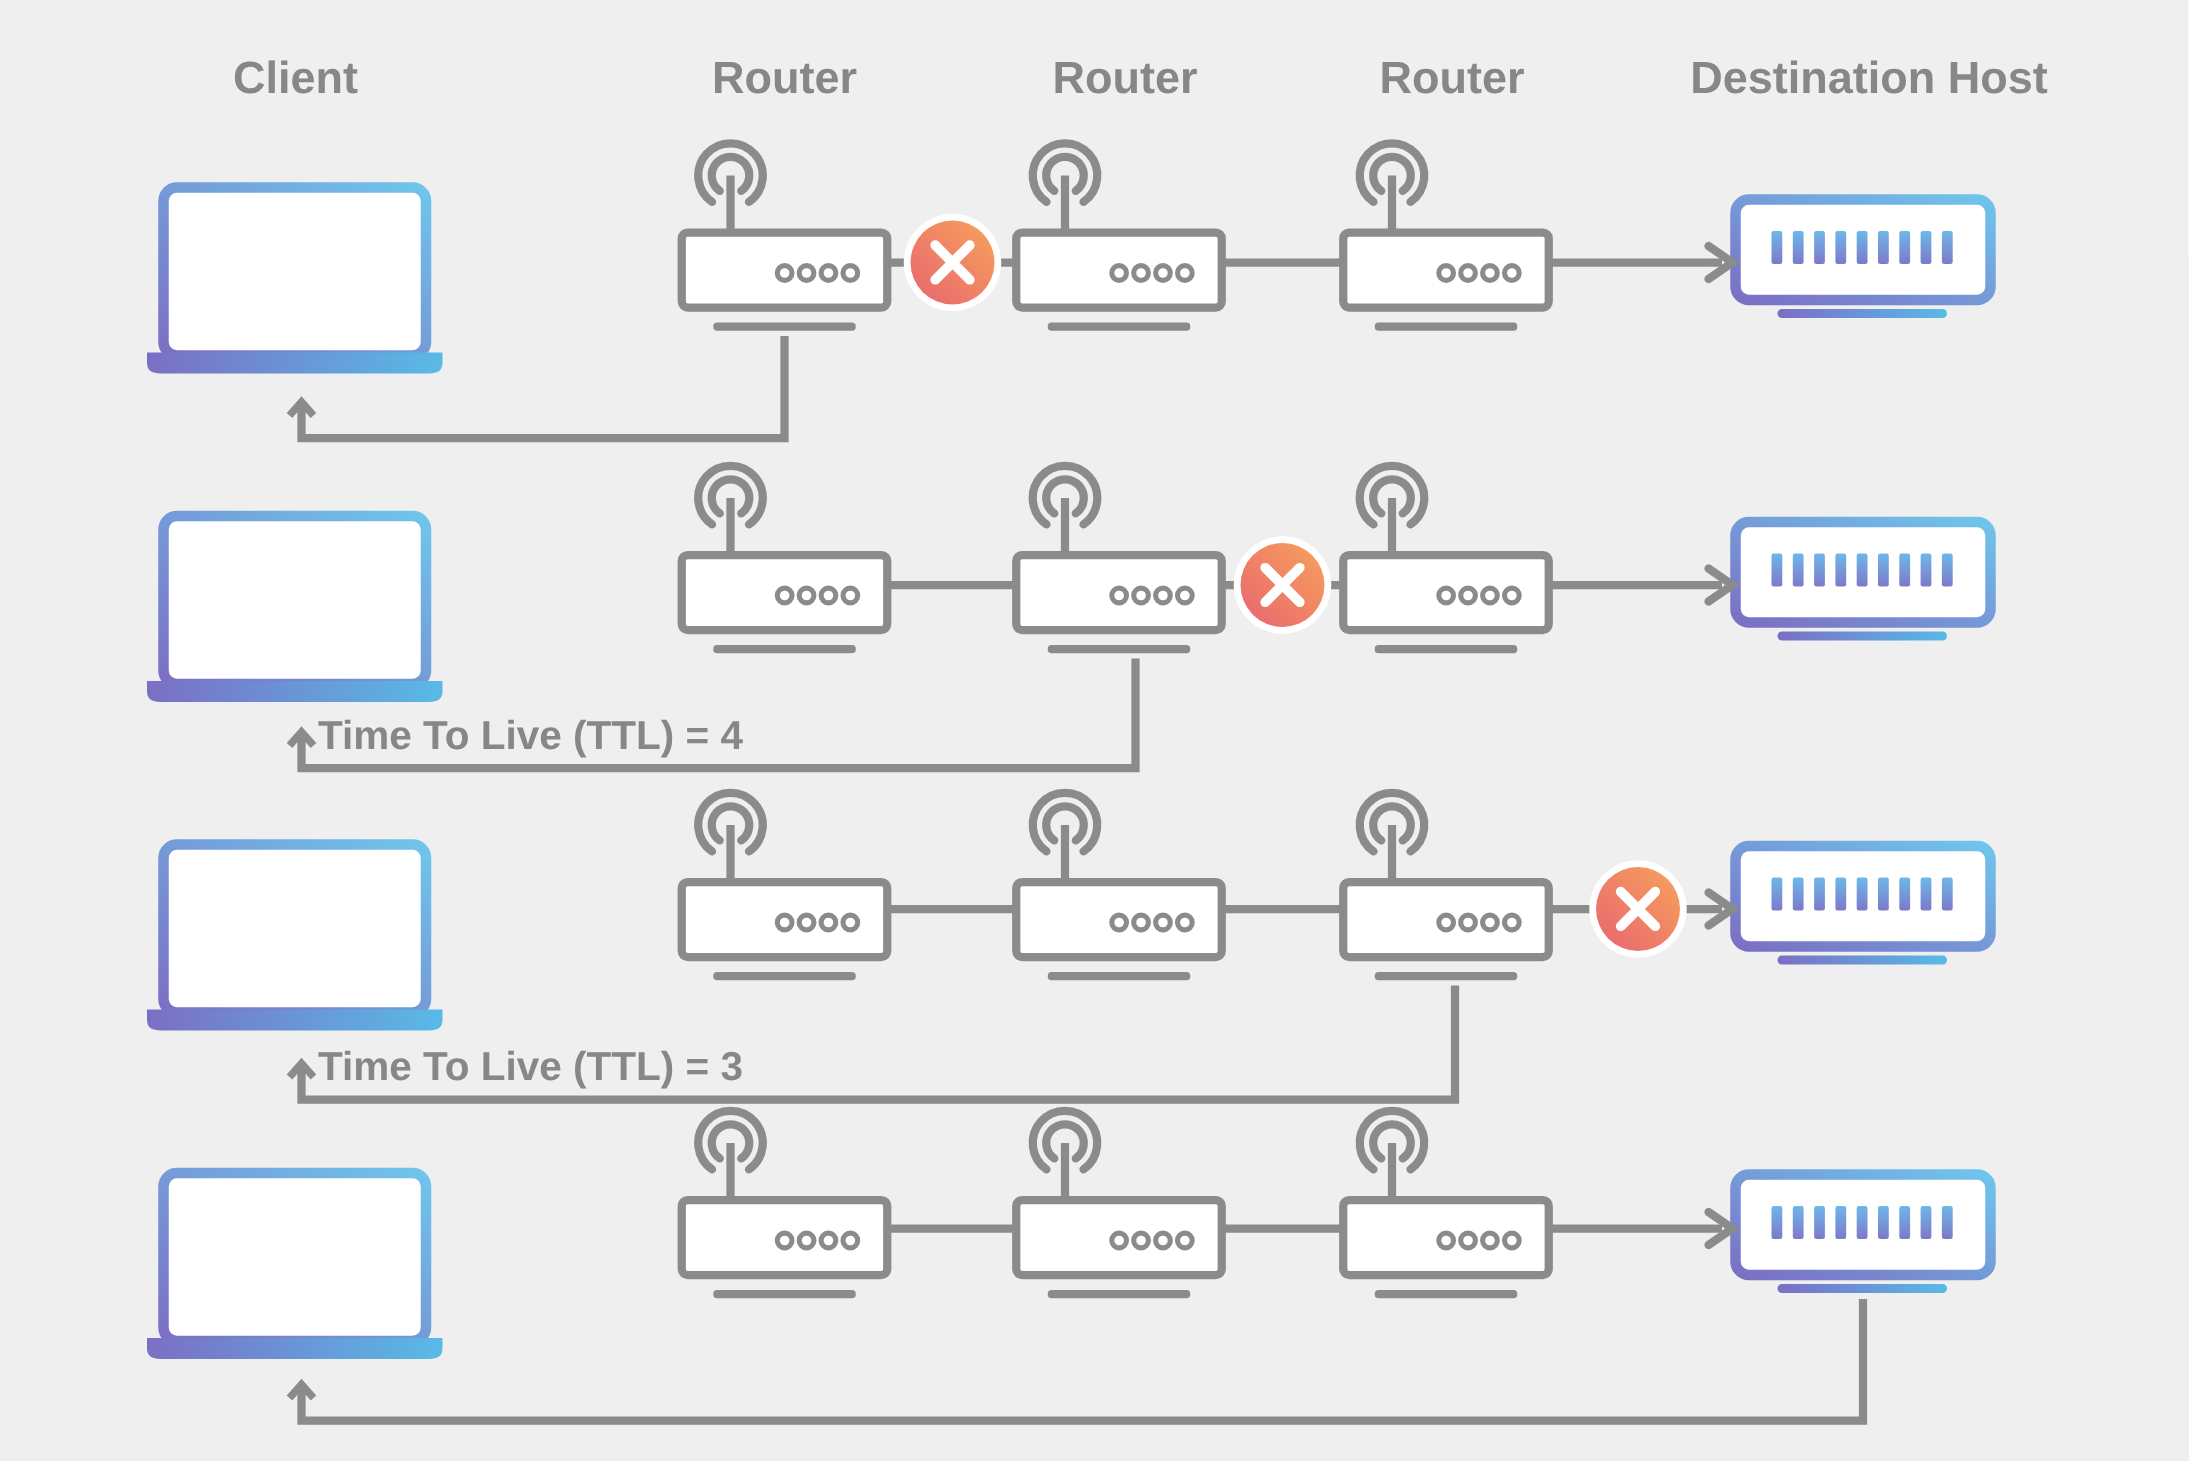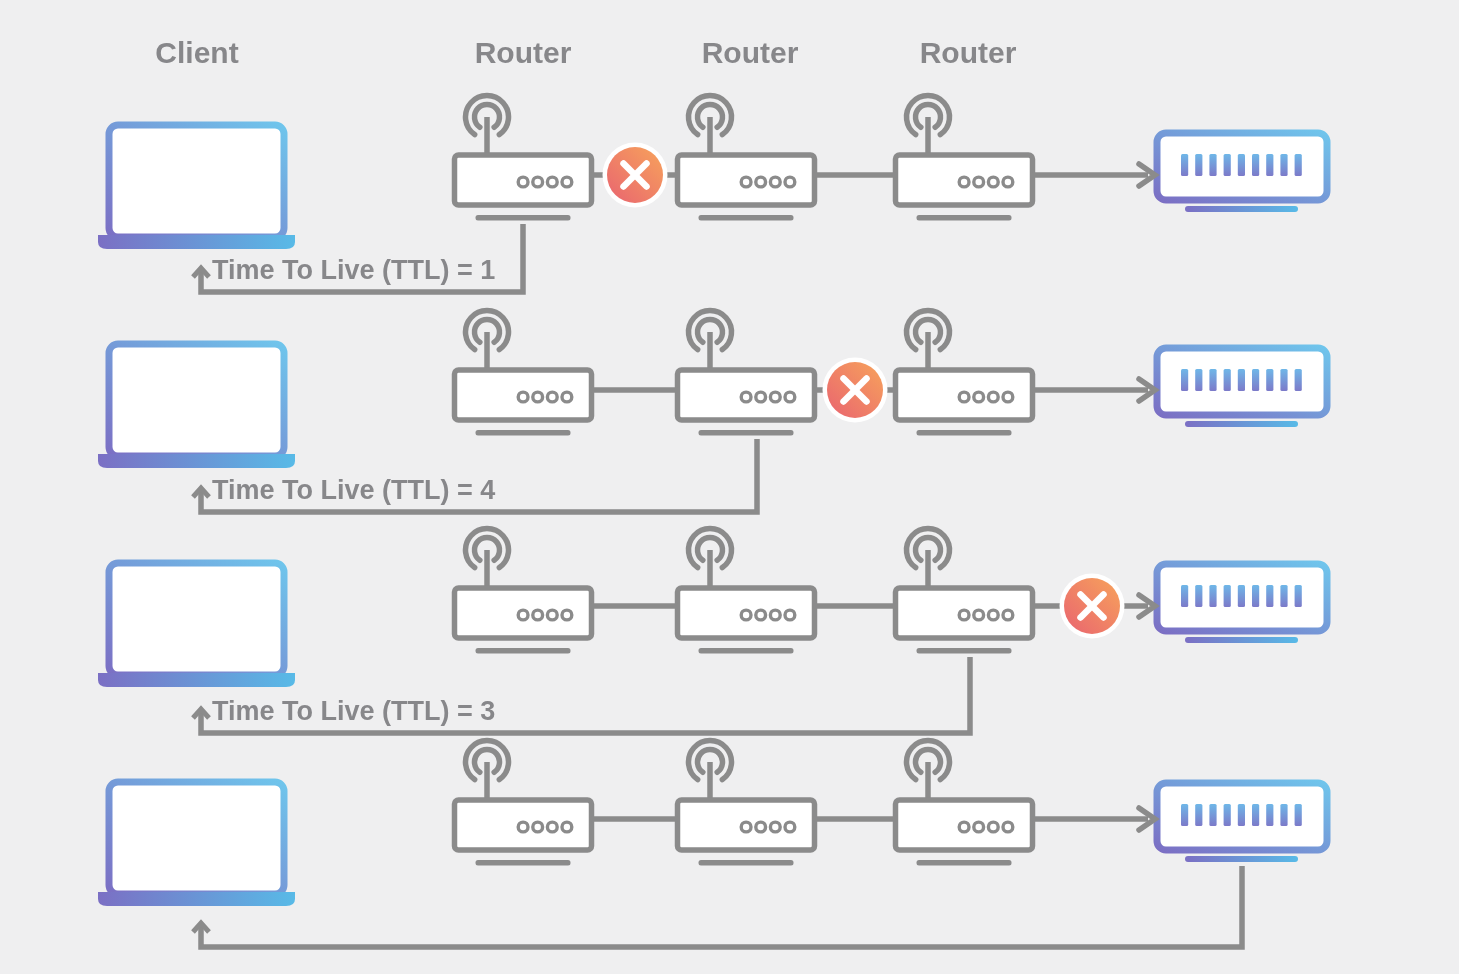--- a/index.html
+++ b/index.html
@@ -336,17 +336,17 @@
           <path d="M 1242 866 V 947 H 201 V 925" fill="none" stroke="#8B8B8B" stroke-width="5.5"></path>
           <path d="M 193 932 L 201 923 L 209 932" fill="none" stroke="#8B8B8B" stroke-width="5"></path>
         </g>
       </g>
     </svg>
 
   <div class="col-header" style="left: 197px; color: rgb(135, 135, 138);">Client</div>
   <div class="col-header" style="left: 523px; color: rgb(135, 135, 138);">Router</div>
   <div class="col-header" style="left: 750px; color: rgb(135, 135, 138);">Router</div>
   <div class="col-header" style="left: 968px; color: rgb(135, 135, 138);">Router</div>
+  <div class="col-header" style="left: 1246px; color: rgb(135, 135, 138);">Destination Host</div>
 
-  <div class="ttl-label" style="top: 255px; color: rgb(135, 135, 138);">Time To Live (TTL) = 1</div>
   <div class="ttl-label" style="top: 475px; color: rgb(135, 135, 138);">Time To Live (TTL) = 4</div>
   <div class="ttl-label" style="top: 696px; color: rgb(135, 135, 138);">Time To Live (TTL) = 3</div>
 </div>
 
 </body></html>

